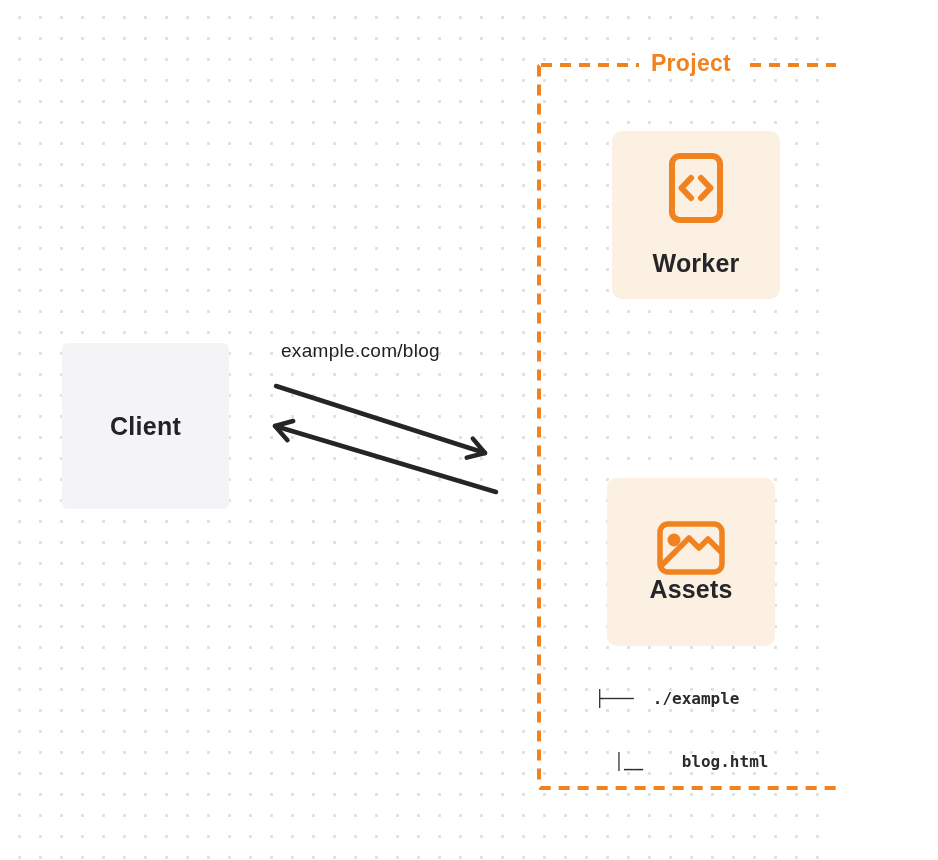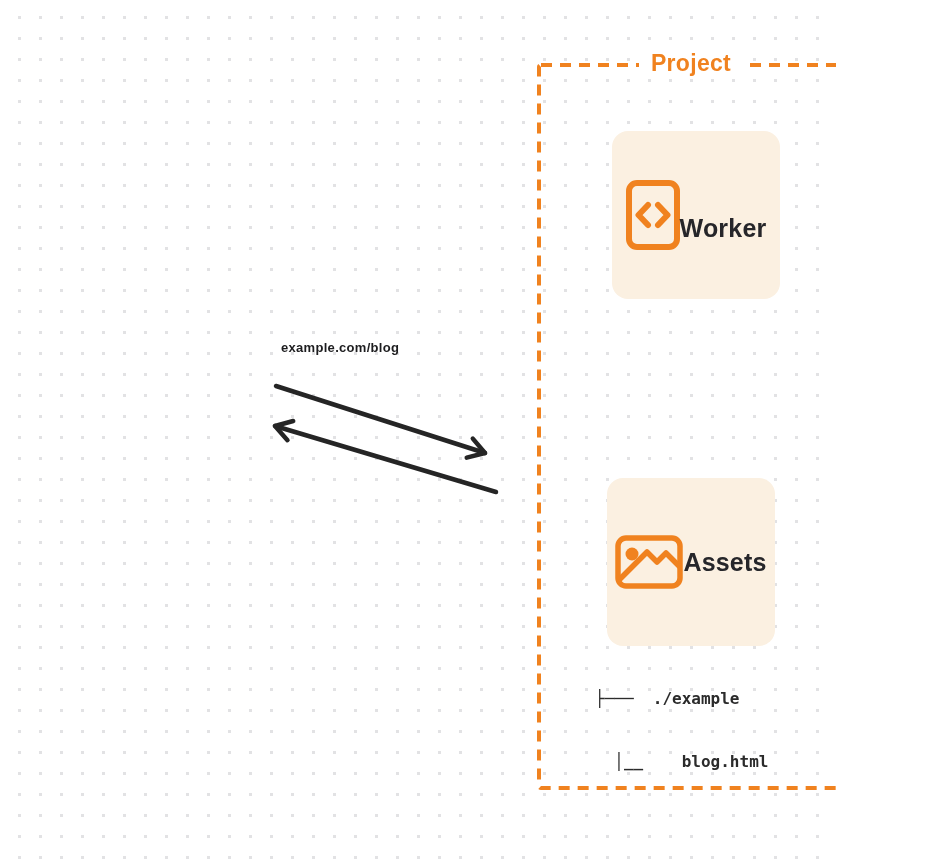--- a/index.html
+++ b/index.html
@@ -44,23 +44,23 @@
     font-size: 23px;
     font-weight: 700;
     letter-spacing: 0.3px;
   }
 
   
   .card {
     position: absolute;
     width: 168px; height: 168px;
     background: var(--card, #fbf0e1);
-    border-radius: 16px;
+    border-radius: 10px;
     display: flex;
-    flex-direction: row;
+    flex-direction: column;
     align-items: center;
     justify-content: center;
   }
   .worker-card { left: 612px; top: 131px; }
   .assets-card { left: 607px; top: 478px; }
   .card-label {
     font-size: 25px;
     font-weight: 700;
     color: #26262a;
     letter-spacing: 0.2px;
@@ -97,22 +97,22 @@
     font-size: 25px;
     font-weight: 700;
     color: #232327;
     letter-spacing: 0.3px;
   }
 
   
   .request-label {
     position: absolute;
     left: 281px; top: 340px;
-    font-size: 13px;
-    font-weight: 700;
+    font-size: 19px;
+    font-weight: 400;
     color: #1d1d1f;
     letter-spacing: 0.3px;
   }
   .arrows-svg {
     position: absolute;
     left: 0; top: 0;
     width: 938px; height: 860px;
     pointer-events: none;
   }
   .arrow-line {
@@ -158,20 +158,23 @@
     </svg>
     <div class="card-label">Assets</div>
   </div>
 
   <div class="file-tree">
     <div>├───  ./example</div>
     <div>  │__    blog.html</div>
     
   </div>
 
+  <div class="client-box">
+    <span>Client</span>
+  </div>
 
   <div class="request-label">example.com/blog</div>
 
   <svg class="arrows-svg" aria-hidden="true">
     <defs>
       <marker id="ah" markerUnits="userSpaceOnUse" markerWidth="26" markerHeight="26" viewBox="0 0 26 26" refX="21" refY="13" orient="auto">
         <polyline class="arrow-head-shape" points="5,3 21,13 5,23"></polyline>
       </marker>
     </defs>
     <line class="arrow-line" x1="276" y1="386" x2="485" y2="453" marker-end="url(#ah)"></line>

